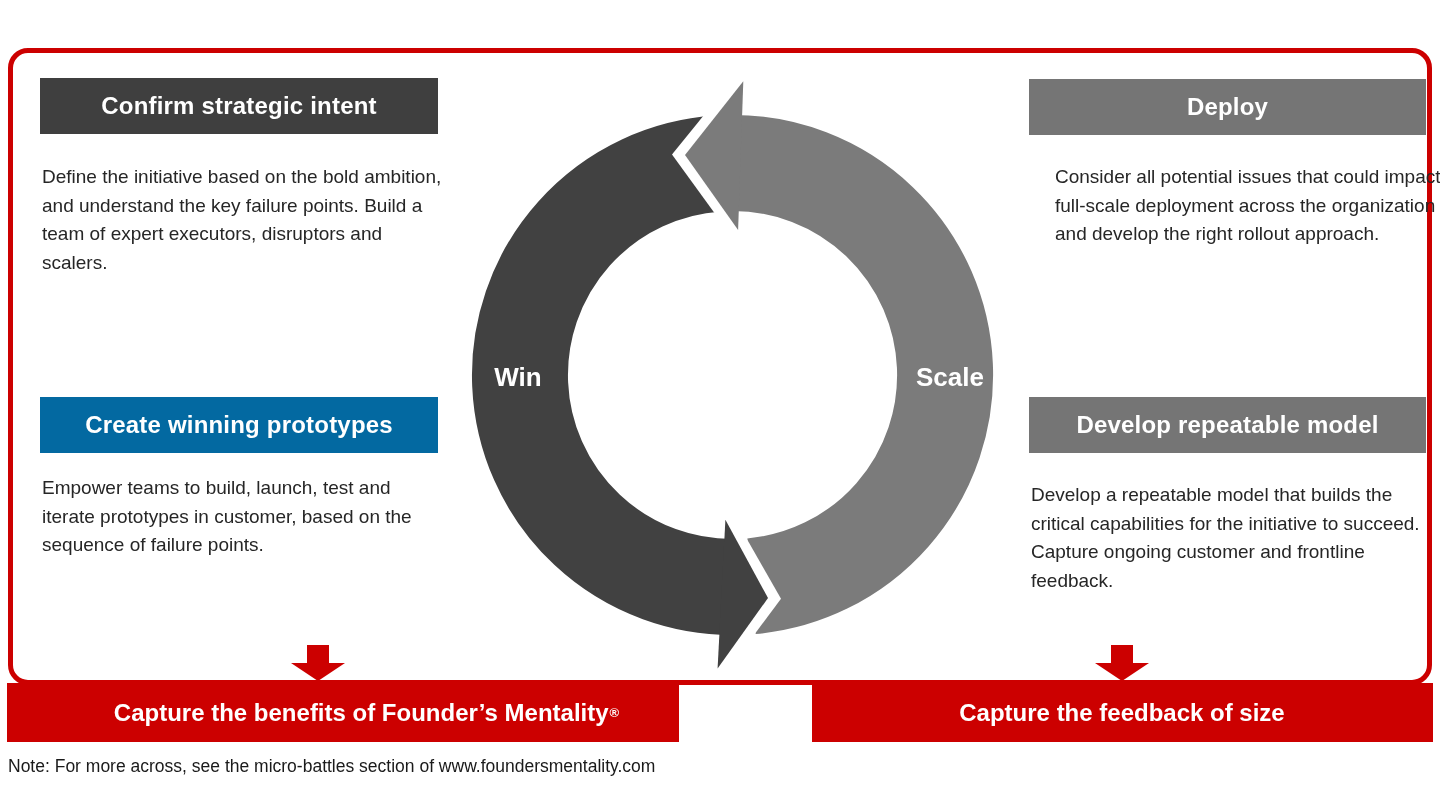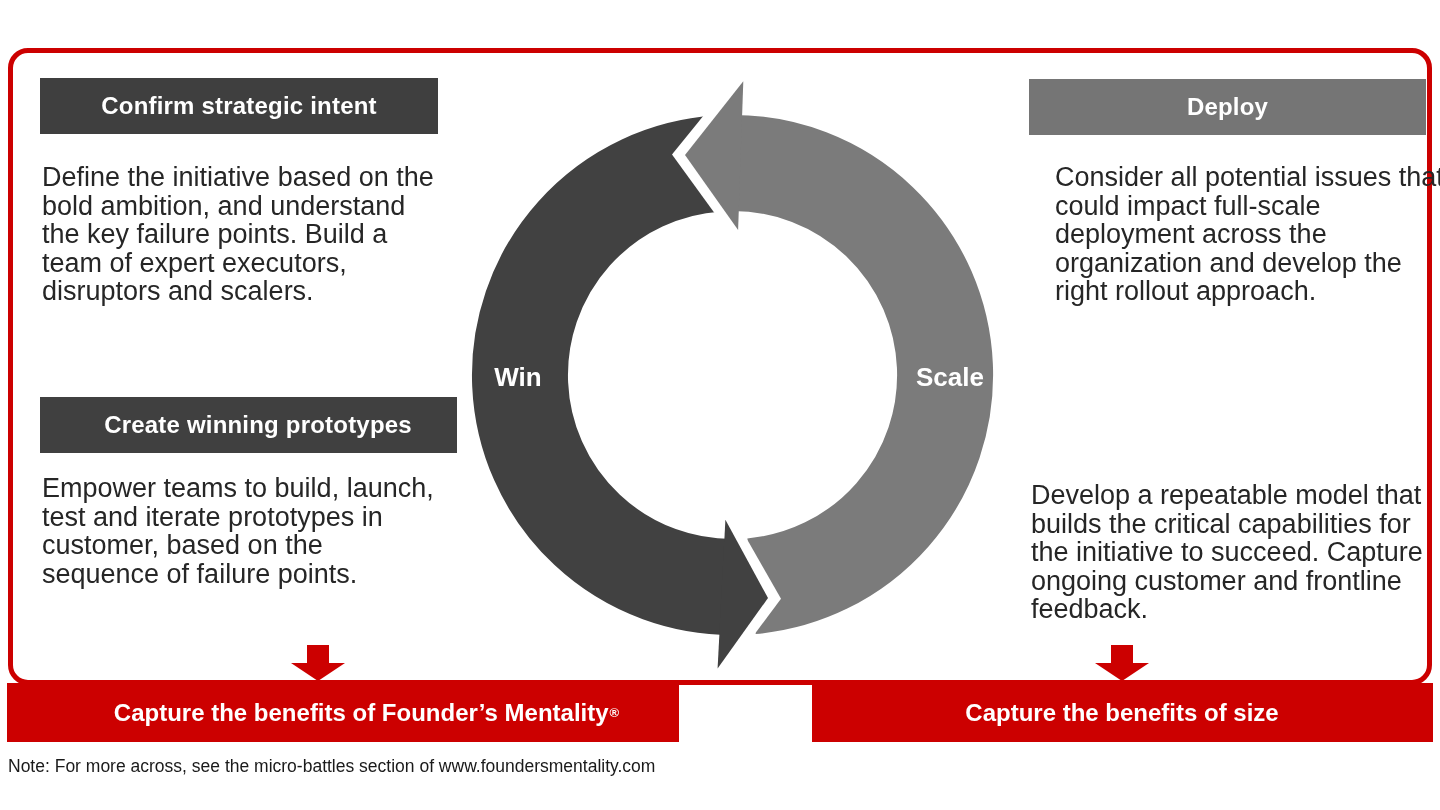--- a/index.html
+++ b/index.html
@@ -13,21 +13,21 @@
   }
   .step-bar{
     position:absolute;height:56px;display:flex;align-items:center;justify-content:center;
     color:#ffffff;font-weight:bold;font-size:24px;letter-spacing:.2px;
   }
   .bar-l1{left:27px;top:25px;width:398px;}
   .bar-l2{left:27px;top:344px;width:398px;}
   .bar-r1{left:1016px;top:26px;width:397px;}
   .bar-r2{left:1016px;top:344px;width:397px;}
   .step-body{
-    position:absolute;width:404px;font-size:27px;line-height:28.5px;color:#262626;
+    position:absolute;width:404px;font-size:19px;line-height:28.5px;color:#262626;
   }
   .body-l1{left:29px;top:110px;}
   .body-l2{left:29px;top:421px;}
   .body-r1{left:1042px;top:110px;}
   .body-r2{left:1018px;top:428px;}
   .cycle-svg{position:absolute;left:440px;top:7px;width:560px;height:630px;}
   .cycle-label{font-weight:bold;font-size:26px;}
   .down-arrow{position:absolute;top:645px;width:54px;height:36px;}
   .arrow-left{left:291px;}
   .arrow-right{left:1095px;}
@@ -45,26 +45,27 @@
 </head>
 <body>
 
 <div class="page">
 
   <div class="main-box" style="border-color: rgb(204, 0, 0);">
 
     <div class="step-bar bar-l1" style="background-color: rgb(63, 63, 63);">Confirm strategic intent</div>
     <div class="step-body body-l1">Define the initiative based on the bold ambition, and understand the key failure points. Build a team of expert executors, disruptors and scalers.</div>
 
-    <div class="step-bar bar-l2" style="background-color: #404040; padding-left: 19px;">Create winning prototypes</div>
+    <div class="step-bar bar-l2" style="background-color: #0369a1;">Create winning prototypes</div>
     <div class="step-body body-l2">Empower teams to build, launch, test and iterate prototypes in customer, based on the sequence of failure points.</div>
 
     <div class="step-bar bar-r1" style="background-color: rgb(117, 117, 117);">Deploy</div>
     <div class="step-body body-r1">Consider all potential issues that could impact full-scale deployment across the organization and develop the right rollout approach.</div>
 
+    <div class="step-bar bar-r2" style="background-color: rgb(117, 117, 117);">Develop repeatable model</div>
     <div class="step-body body-r2">Develop a repeatable model that builds the critical capabilities for the initiative to succeed. Capture ongoing customer and frontline feedback.</div>
 
     <svg class="cycle-svg" viewBox="0 0 560 630">
 
       <path d="M 265.2 103.5 A 212 212 0 0 0 283.7 527.0" fill="none" stroke-width="96" stroke="#414141"></path>
 
       <path d="M 298.5 526.2 A 212 212 0 0 0 280 103" fill="none" stroke-width="96" stroke="#7b7b7b"></path>
 
       <path d="M 287.5 10.1 L 219 94.5 L 281.8 181.0 Z" fill="#ffffff"></path>
       <path d="M 267.9 619.5 L 328 538.7 L 276.9 449.3 Z" fill="#ffffff"></path>
@@ -82,21 +83,21 @@
   </svg>
   <svg class="down-arrow arrow-right" viewBox="0 0 54 36">
     <polygon points="16,0 38,0 38,18 54,18 27,36 0,18 16,18" fill="#cc0000"></polygon>
   </svg>
 
   <div class="banner banner-left" style="background-color: rgb(204, 0, 0);">
     <span>Capture the benefits of Founder’s Mentality</span>
       <sup>®</sup>
   </div>
   <div class="banner banner-right" style="background-color: rgb(204, 0, 0);">
-    <span>Capture the benefits of size</span>
+    <span>Capture the feedback of size</span>
       <sup></sup>
   </div>
 
   <div class="footer">
     <div>Note: For more across, see the micro-battles section of www.foundersmentality.com</div>
   </div>
 
 </div>
 
 </body></html>

